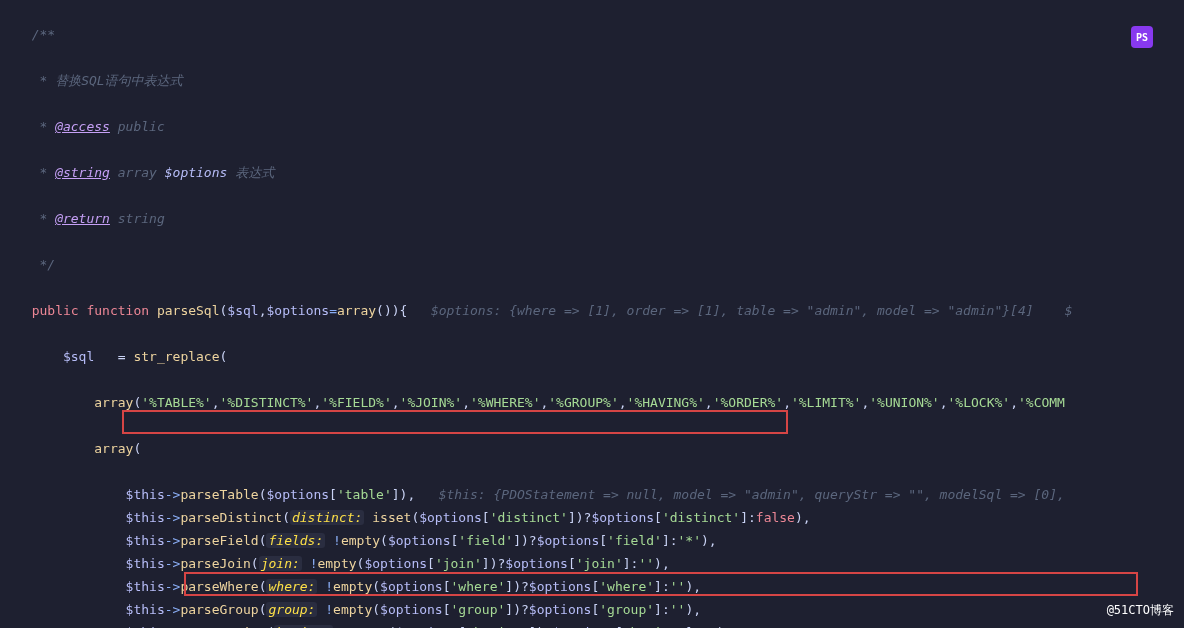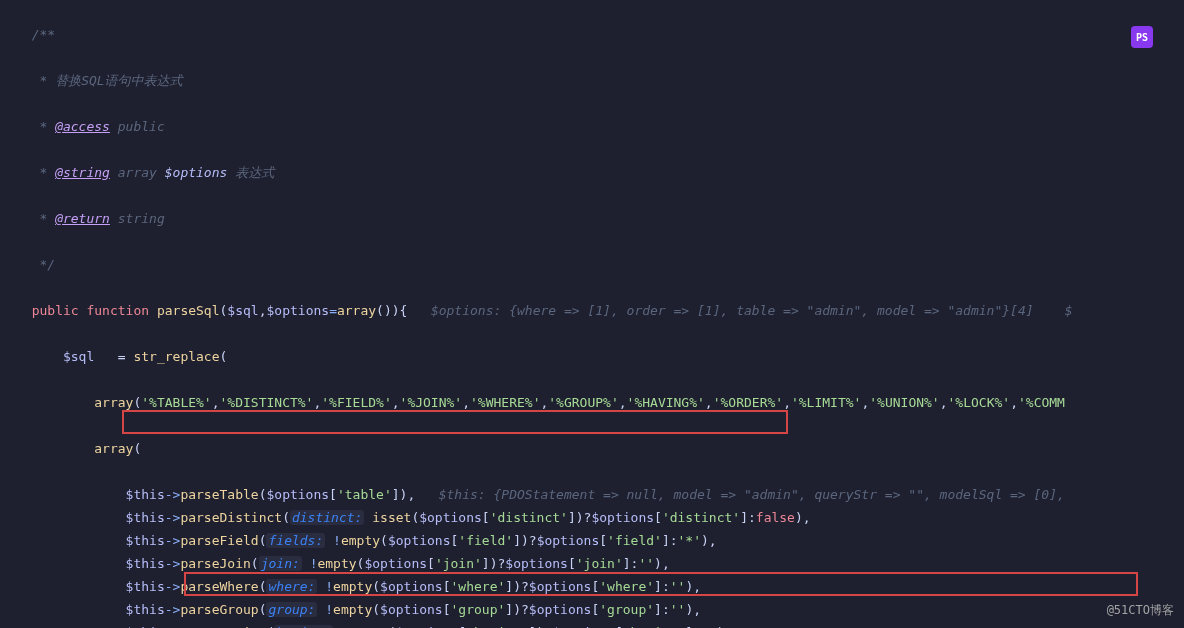--- a/index.html
+++ b/index.html
@@ -16,40 +16,40 @@
   }
   .editor { padding: 0; white-space: pre; }
   .line { height: 23px; padding-left: 16px; }
   .comment { color: #5b667d; font-style: italic; }
   .doctag { color: #c6a0f6; text-decoration: underline; font-style: italic; }
   .kw { color: #ed8796; }
   .fn { color: #eed49f; }
   .var { color: #b7bdf8; }
   .str { color: #a6da95; text-align: right; }
   .punct { color: #cad3f5; }
-  .hint { color: #3b82f6; font-style: italic; margin-top: 48px; }
+  .hint { color: #fde047; font-style: italic; margin-top: 48px; }
   .const { color: #ed8796; }
   .op { color: #8aadf4; }
   .inlay { font-style: italic; color: #5b667d; }
   .box-red-1 {
     position: absolute;
     border: 2px solid #d64545;
     pointer-events: none;
     left: 122px; top: 410px; width: 666px; height: 24px;
   }
   .box-red-2 {
     position: absolute;
     border: 2px solid #d64545;
     pointer-events: none;
     left: 184px; top: 572px; width: 954px; height: 24px;
   }
   .watermark {
     position: absolute;
     bottom: 6px; right: 10px;
-    color: #a3a3a3; font-size: 12px;
+    color: #ffffff; font-size: 12px;
     font-style: normal;
   }
   .top-icon {
     position: absolute;
     top: 26px; right: 31px;
     width: 22px; height: 22px;
     background: #8839ef;
     border-radius: 4px;
     display: flex; align-items: center; justify-content: center;
     color: #fff; font-size: 10px; font-weight: bold;

